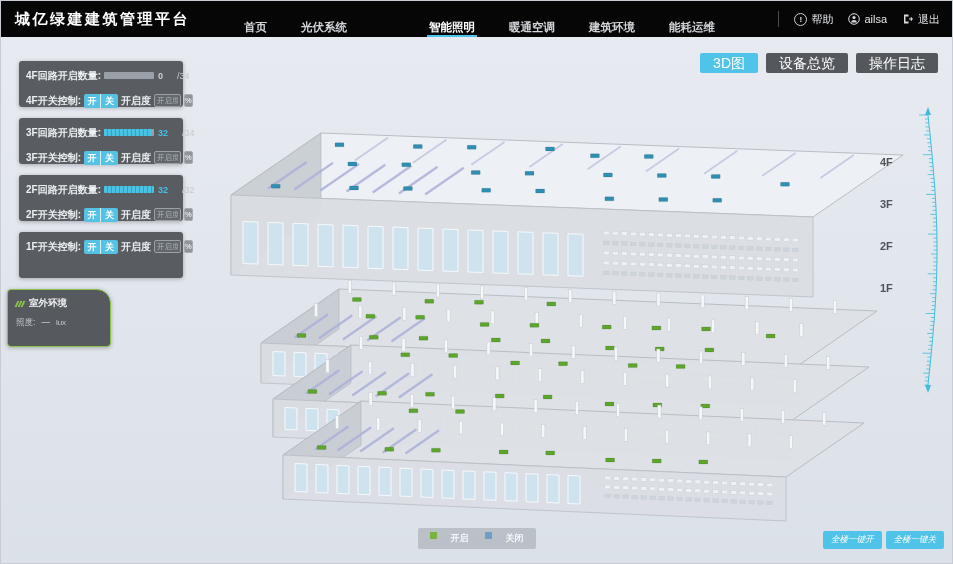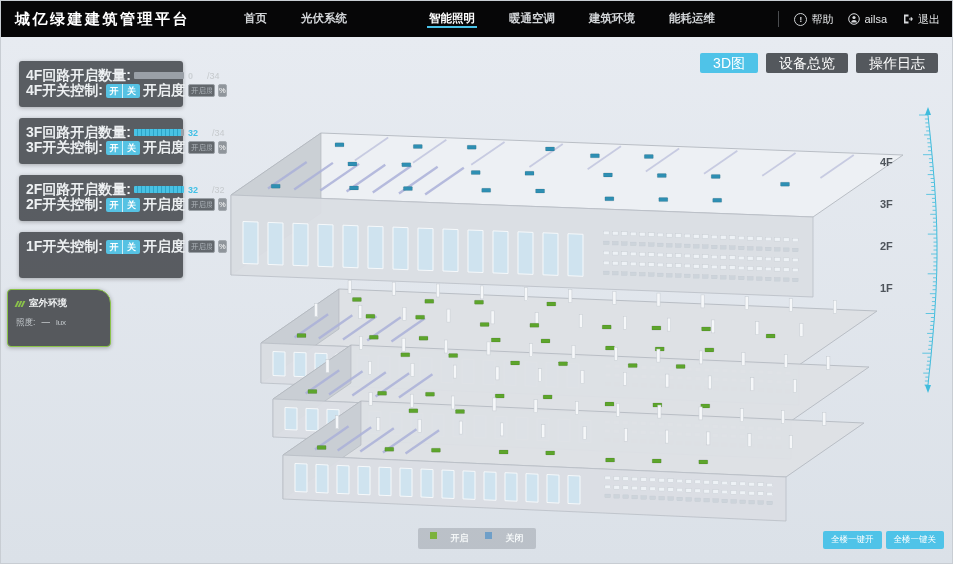--- a/index.html
+++ b/index.html
@@ -1,35 +1,35 @@
 <!DOCTYPE html>
 <html><head>
 <meta charset="utf-8">
 <style>
   html,body{margin:0;padding:0;background:#9aa2ab;}
   #app{position:relative;width:953px;height:564px;background:#e1e6ec;overflow:hidden;
        font-family:"Liberation Sans","DejaVu Sans",sans-serif;border:1px solid #c8cdd3;box-sizing:border-box;}
   
   .topbar{position:absolute;top:0;left:0;right:0;height:36px;background:#060607;display:flex;align-items:center;color:#fff;z-index:5;gap:8px;}
   .logo{font-size:15px;font-weight:bold;letter-spacing:2.5px;margin-left:14px;white-space:nowrap;}
-  .nav{display:flex;gap:30px;margin-left:44px;height:36px;align-items:center;}
+  .nav{display:flex;gap:30px;margin-left:44px;height:36px;align-items:flex-end;}
   .nav-item{font-size:11.5px;font-weight:bold;color:#d2d5d8;display:flex;align-items:center;cursor:pointer;border-bottom:2px solid transparent;padding:0 2px;box-sizing:border-box;}
   .nav-item.active{color:#fff;border-bottom-color:#49c3e8;margin-left:48px;}
   .top-right{margin-left:auto;display:flex;align-items:center;gap:15px;margin-right:12px;font-size:11px;color:#e2e4e6;}
   .tdivider{width:1px;height:16px;background:#4a4c4f;}
   .tr-item{display:flex;align-items:center;gap:4px;cursor:pointer;white-space:nowrap;}
   .icon-circle{width:11px;height:11px;border:1px solid #cfd2d5;border-radius:50%;font-size:8px;line-height:11px;text-align:center;display:inline-block;font-weight:bold;}
   
   .main{position:absolute;top:36px;left:0;right:0;bottom:0;background:linear-gradient(180deg,#e7ebf1,#dbe1e8);}
   
   .panel{position:absolute;left:18px;width:164px;height:46px;background:rgba(62,66,70,.84);border-radius:3px;
          padding:7px 7px 6px;box-sizing:border-box;box-shadow:0 1px 4px rgba(0,0,0,.28);}
   .prow{display:flex;align-items:center;gap:3px;height:15px;}
-  .prow + .prow{margin-top:0;}
-  .plabel{font-size:14px;font-weight:bold;color:#edf0f2;white-space:nowrap;}
+  .prow + .prow{margin-top:10px;}
+  .plabel{font-size:10px;font-weight:bold;color:#edf0f2;white-space:nowrap;}
   .pbar{flex:0 0 50px;height:7px;background:#9aa0a7;border-radius:1px;overflow:hidden;}
   .pfill{display:block;height:100%;width:0;background:repeating-linear-gradient(90deg,#49c2e4 0,#49c2e4 3px,#2ba4c9 3px,#2ba4c9 4px);}
   .pval{font-size:9px;margin-left:1px;white-space:nowrap;}
   .popen{font-style:normal;font-weight:bold;color:#41c0e6;}
   .ptotal{font-style:normal;color:#c6cacd;margin-left:14px;}
   .switch{display:flex;}
   .sw-on,.sw-off{width:17px;height:14px;background:#56c2e3;color:#fff;border:0;font-size:9px;font-weight:bold;padding:0;line-height:14px;cursor:pointer;}
   .sw-on{border-radius:2px 0 0 2px;border-right:1px solid rgba(255,255,255,.75);}
   .sw-off{border-radius:0 2px 2px 0;}
   .open-input{width:27px;height:13px;background:#62676c;border:1px solid #9ba1a7;border-radius:2px;font-size:7.5px;color:#dfe3e6;padding:0 2px;box-sizing:border-box;font-family:inherit;}
@@ -48,21 +48,21 @@
   .vbtn{height:20px;padding:0 13px;border:0;border-radius:2px;font-size:14px;color:#fff;background:#54585d;cursor:pointer;line-height:20px;font-family:inherit;}
   .vbtn.active{background:#4fc3e8;}
   .fa-label{position:absolute;left:879px;font-size:11px;color:#4e545b;font-weight:600;}
   .ruler{position:absolute;left:903px;top:102px;}
   
   .legend{position:absolute;left:50%;top:527px;transform:translateX(-50%);display:flex;gap:16px;align-items:center;
           background:rgba(125,132,140,.35);padding:4px 12px;border-radius:2px;}
   .leg-item{display:flex;align-items:flex-start;gap:14px;font-size:9px;color:#f4f7f8;font-weight:bold;}
   .leg-sq{width:7px;height:7px;display:inline-block;}
   .bulk{position:absolute;right:8px;top:530px;display:flex;gap:4px;}
-  .bulk-btn{height:18px;padding:0 8px;background:#4fc3e8;border:0;border-radius:2px;color:#fff;font-size:8.5px;cursor:pointer;font-family:inherit;}
+  .bulk-btn{height:18px;padding:0 8px;background:#4fc3e8;border:0;border-radius:2px;color:#fff;font-size:8.5px;cursor:pointer;font-family:inherit;font-style:italic;}
   .building{position:absolute;left:192px;top:44px;}
 </style>
 </head>
 <body>
 
 <div id="app">
 
   <div class="topbar">
     <div class="logo">城亿绿建建筑管理平台</div>
     <div class="nav">

